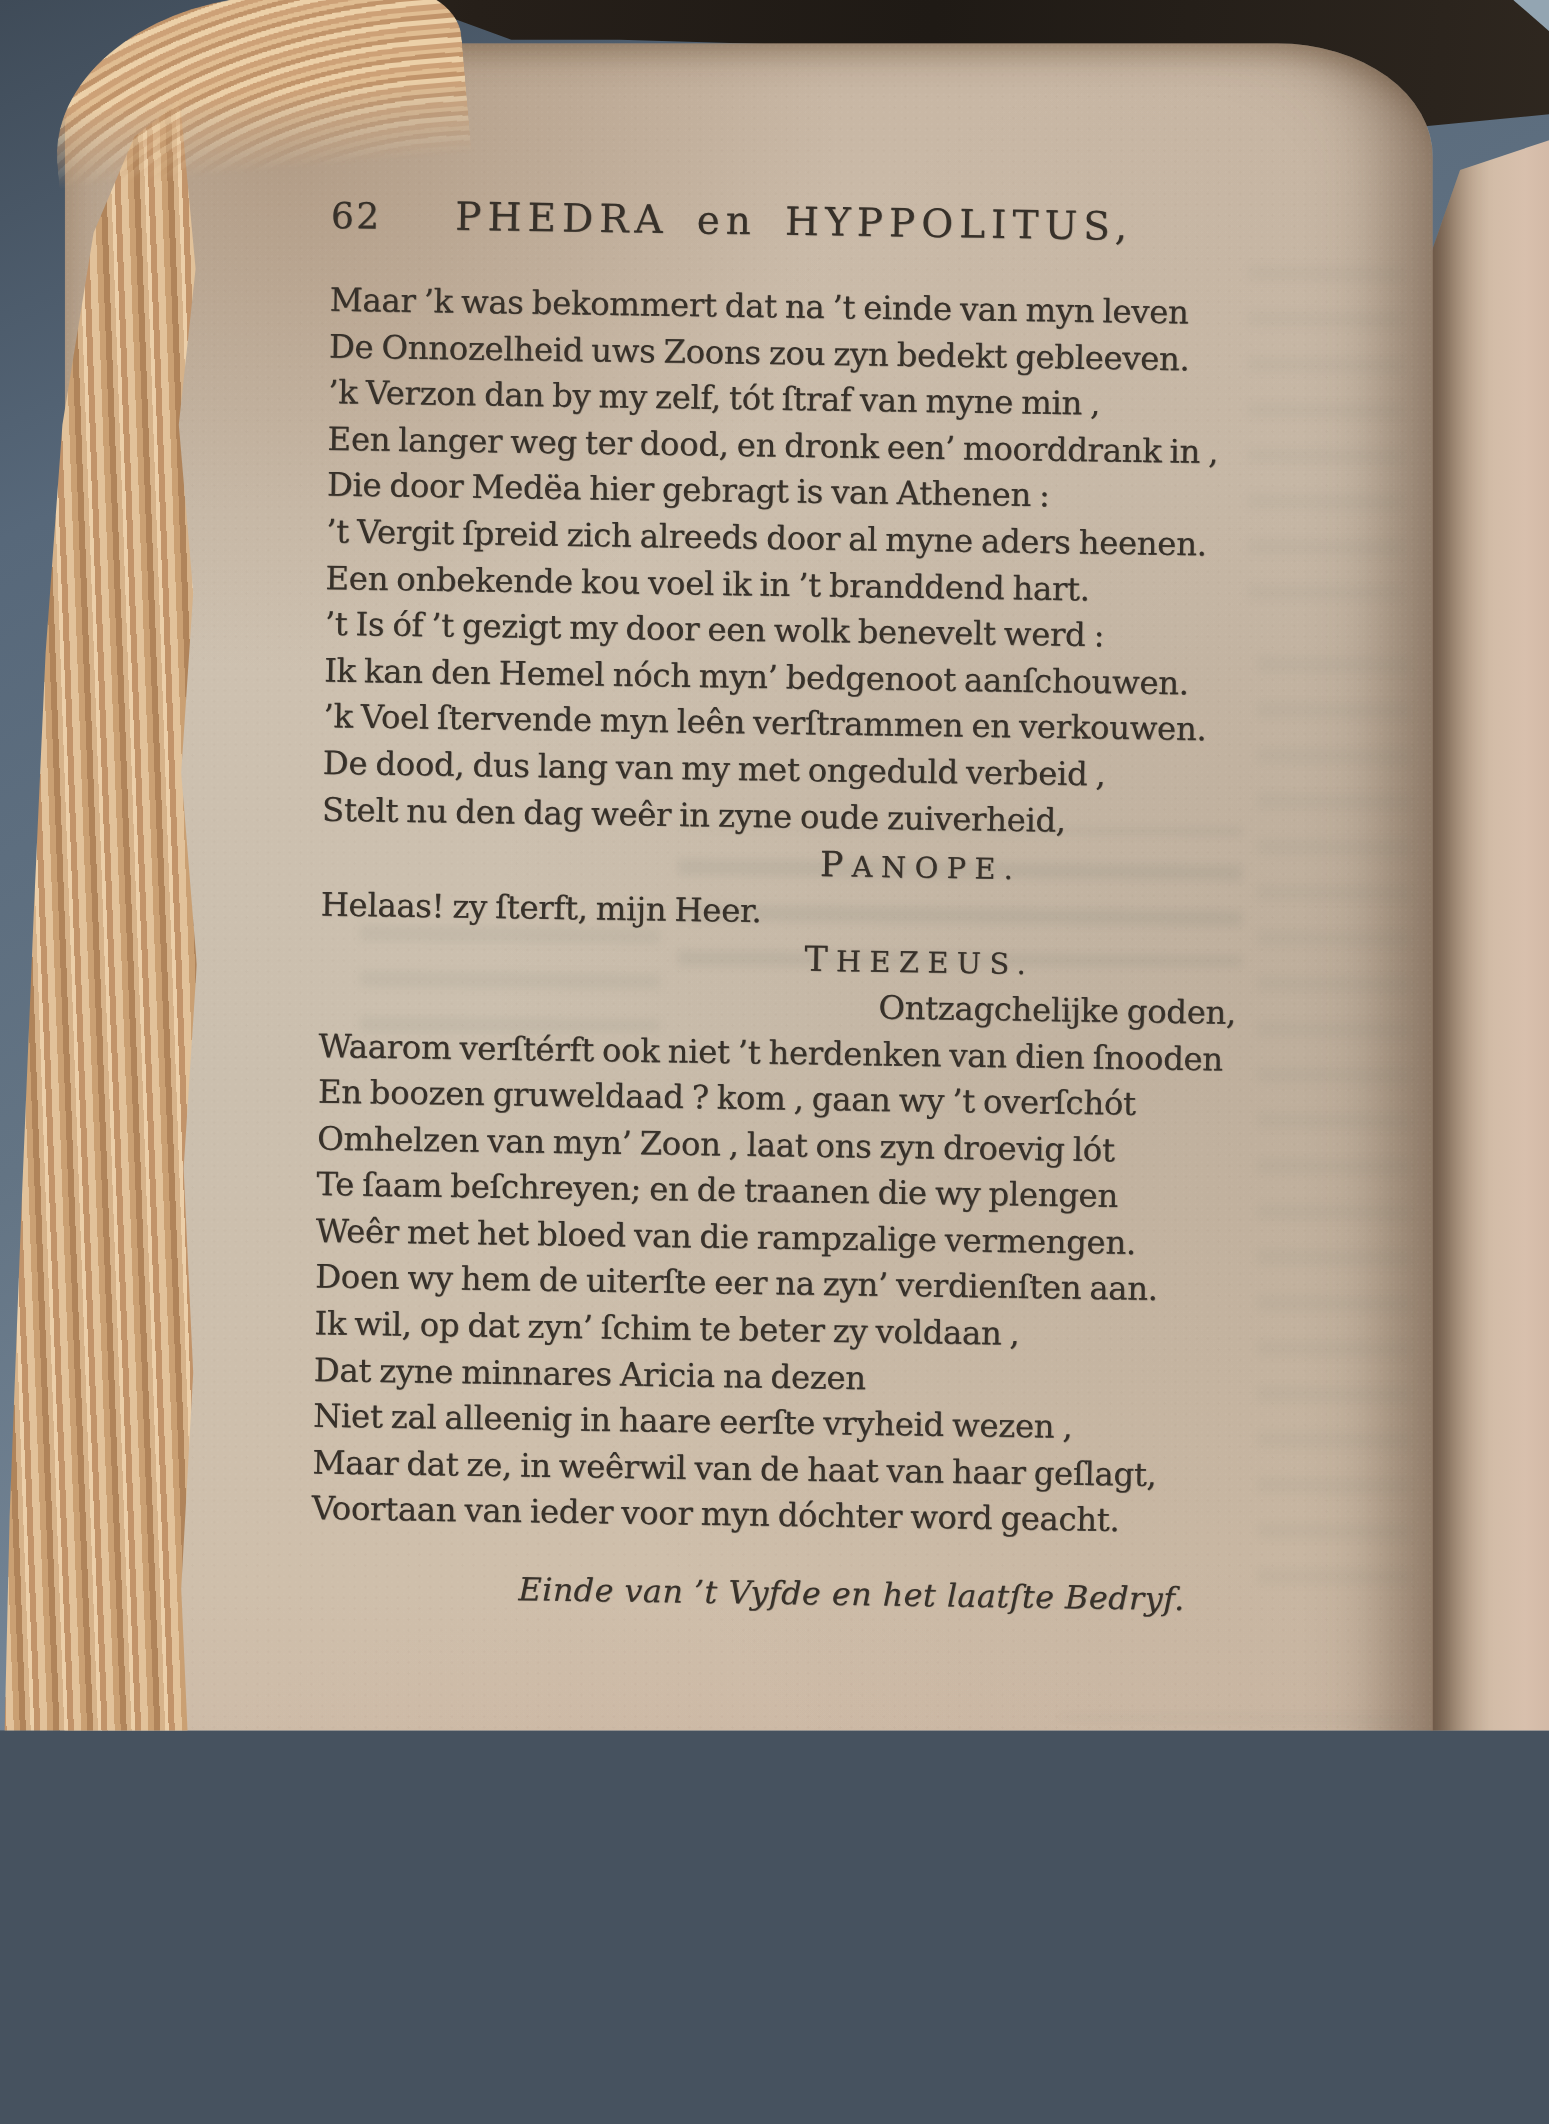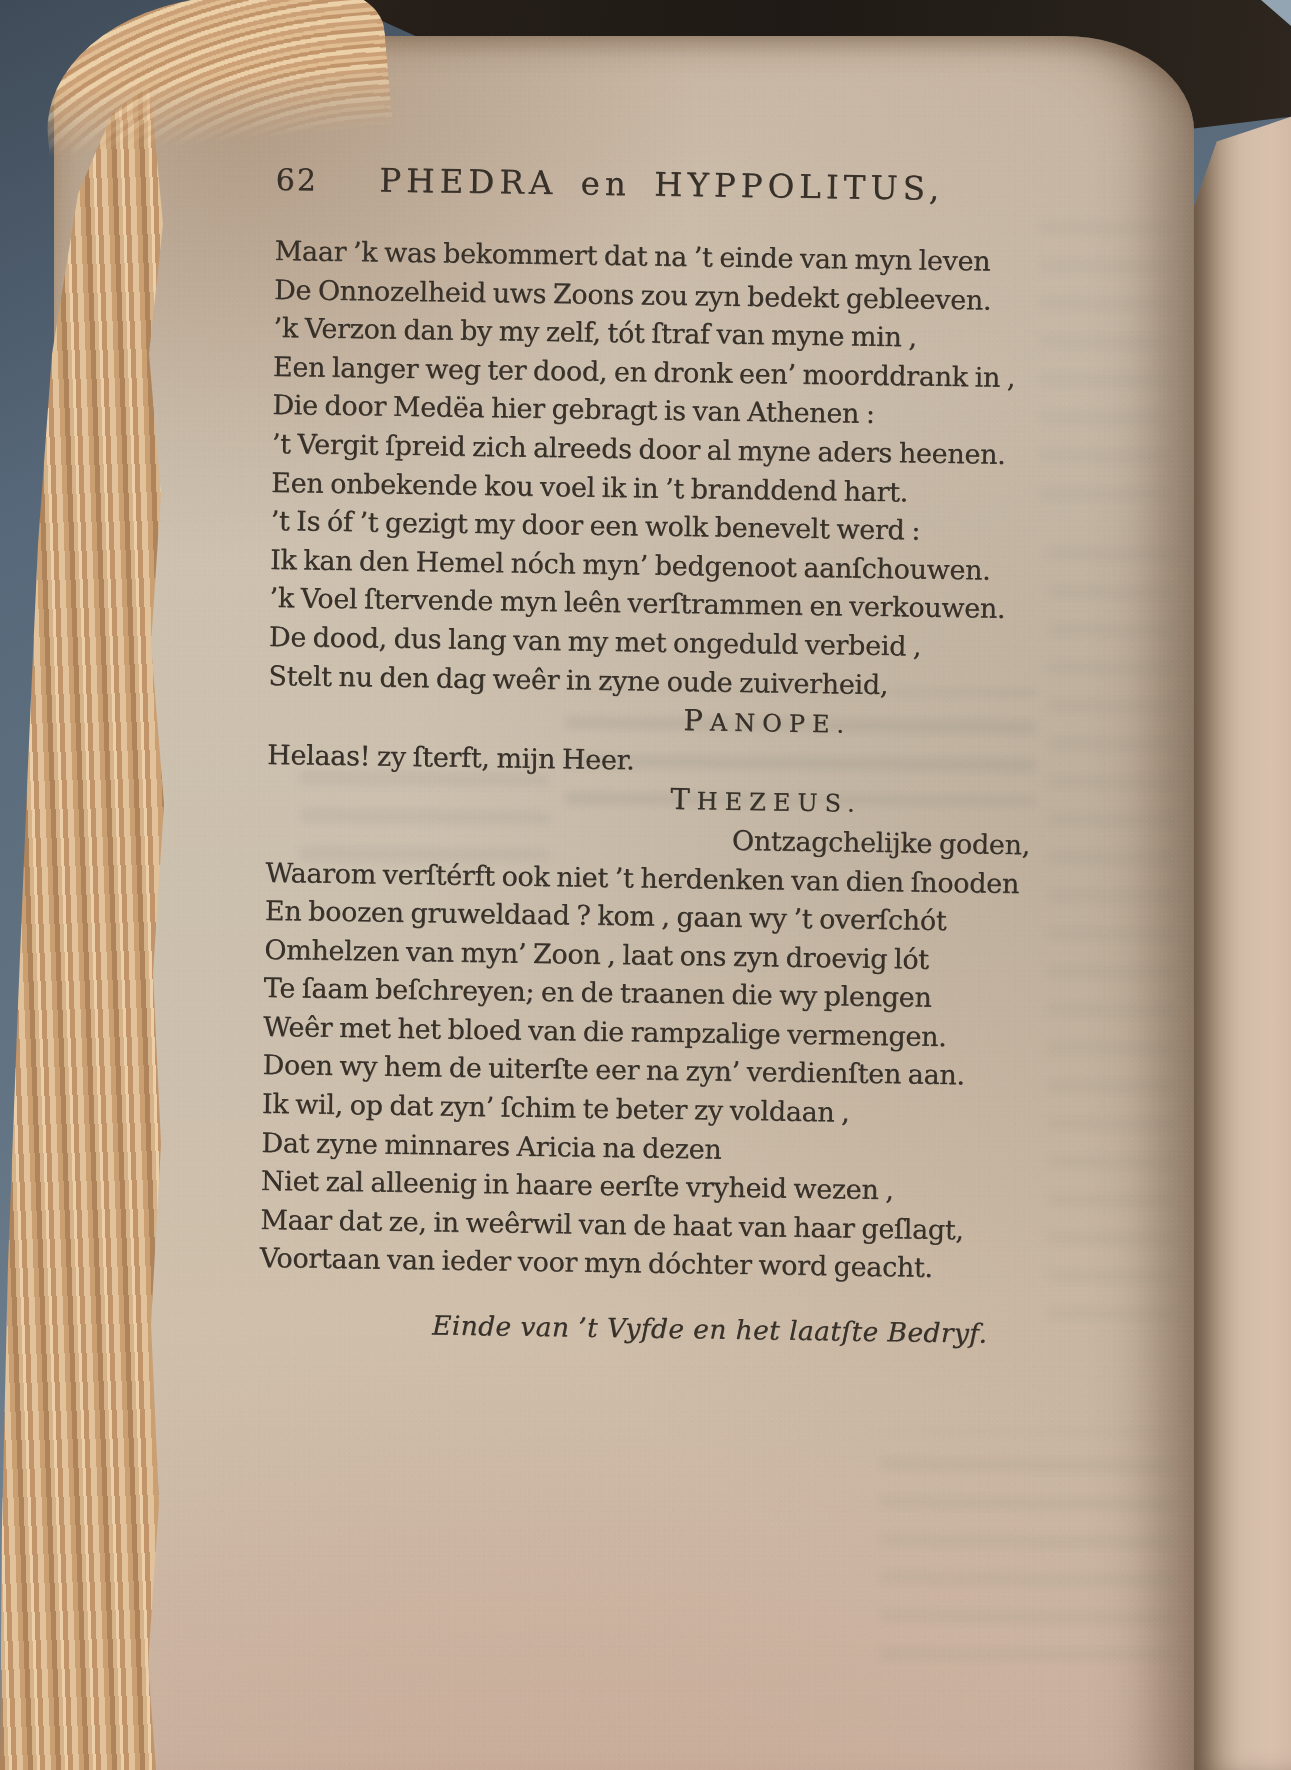--- a/index.html
+++ b/index.html
@@ -1,21 +1,21 @@
 <!DOCTYPE html>
 <html><head>
 <meta charset="utf-8">
 <style>
   html,body{margin:0;padding:0;}
   body{
     width:1291px;height:1770px;overflow:hidden;
     font-family:"DejaVu Serif", serif;
     background:#46525f;
   }
-  .scene{position:relative;width:1291px;height:1770px;overflow:hidden;
+  .scene{position:relative;width:1291px;height:1442px;overflow:hidden;
     background:linear-gradient(155deg,#3f4b58 0%,#57687a 22%,#637484 48%,#78899a 75%,#8c9dab 100%);}
 
   
   .cloth-dark{position:absolute;inset:0;
     background:linear-gradient(95deg,#4a5560 0%,#332c24 10%,#261f19 28%,#1f1a15 55%,#2b241d 85%,#332b22 100%);
     clip-path:polygon(26% 0,100% 0,100% 6.6%,92% 7.3%,90.5% 6.3%,83% 4.6%,70% 3.3%,55% 2.7%,40% 2.3%,33% 2.3%);
   }
   .sky-corner{position:absolute;right:0;top:0;width:30px;height:26px;
     background:#93a5b2;clip-path:polygon(0 0,100% 0,100% 100%);}
 

